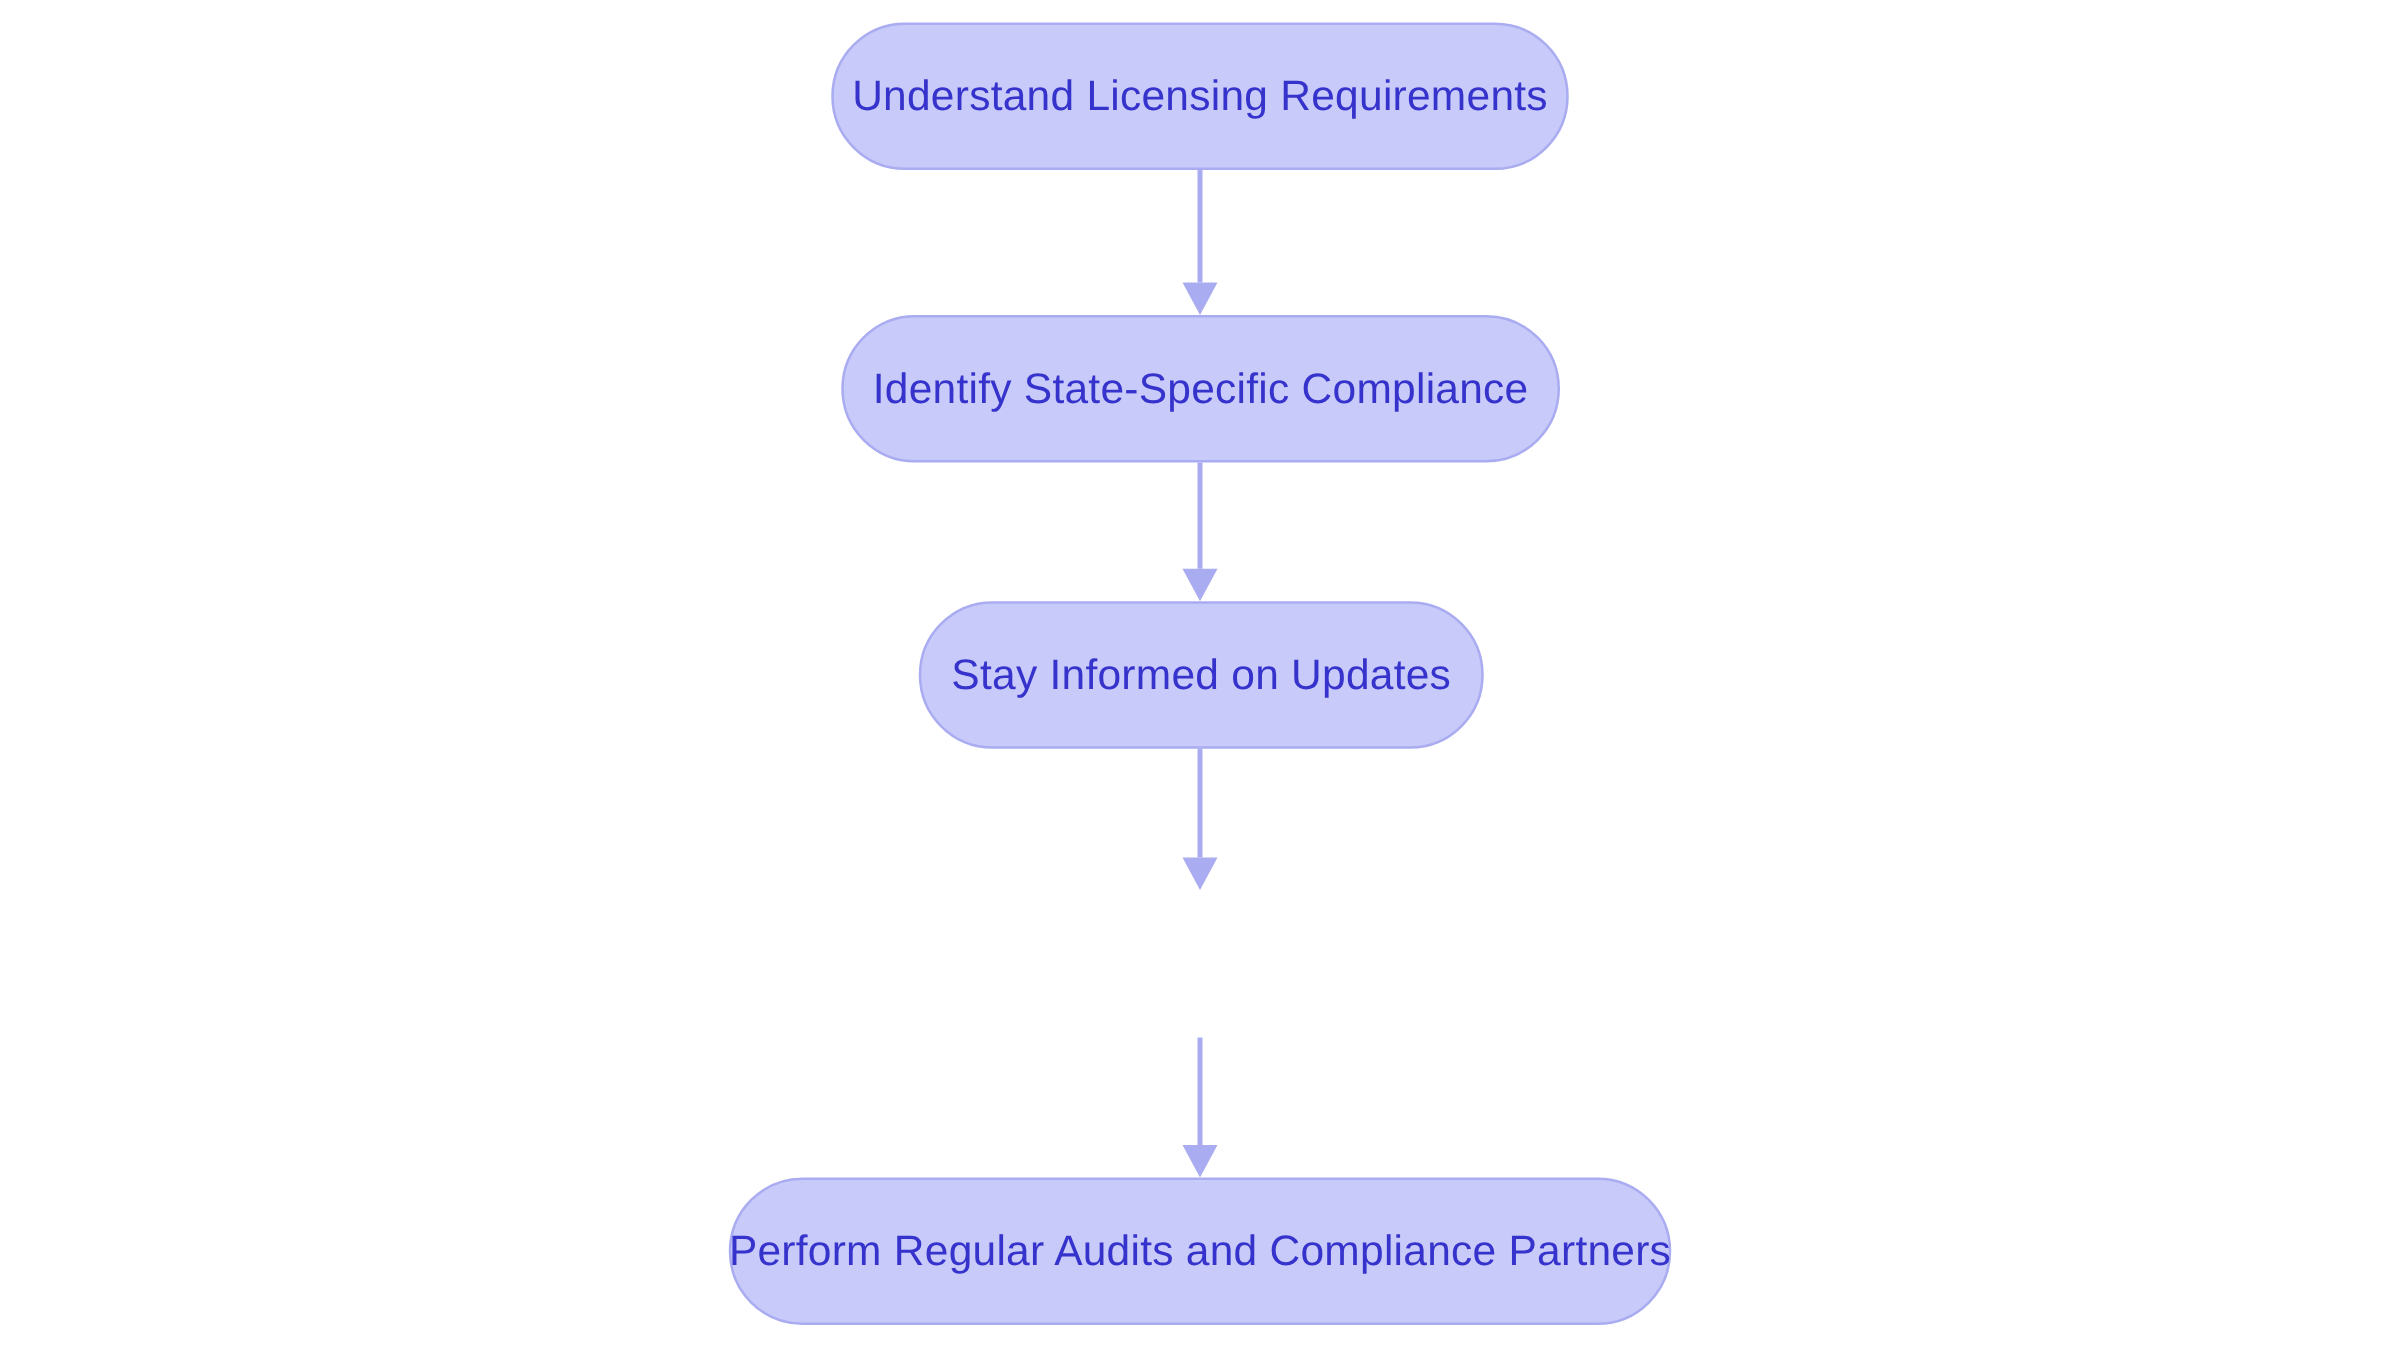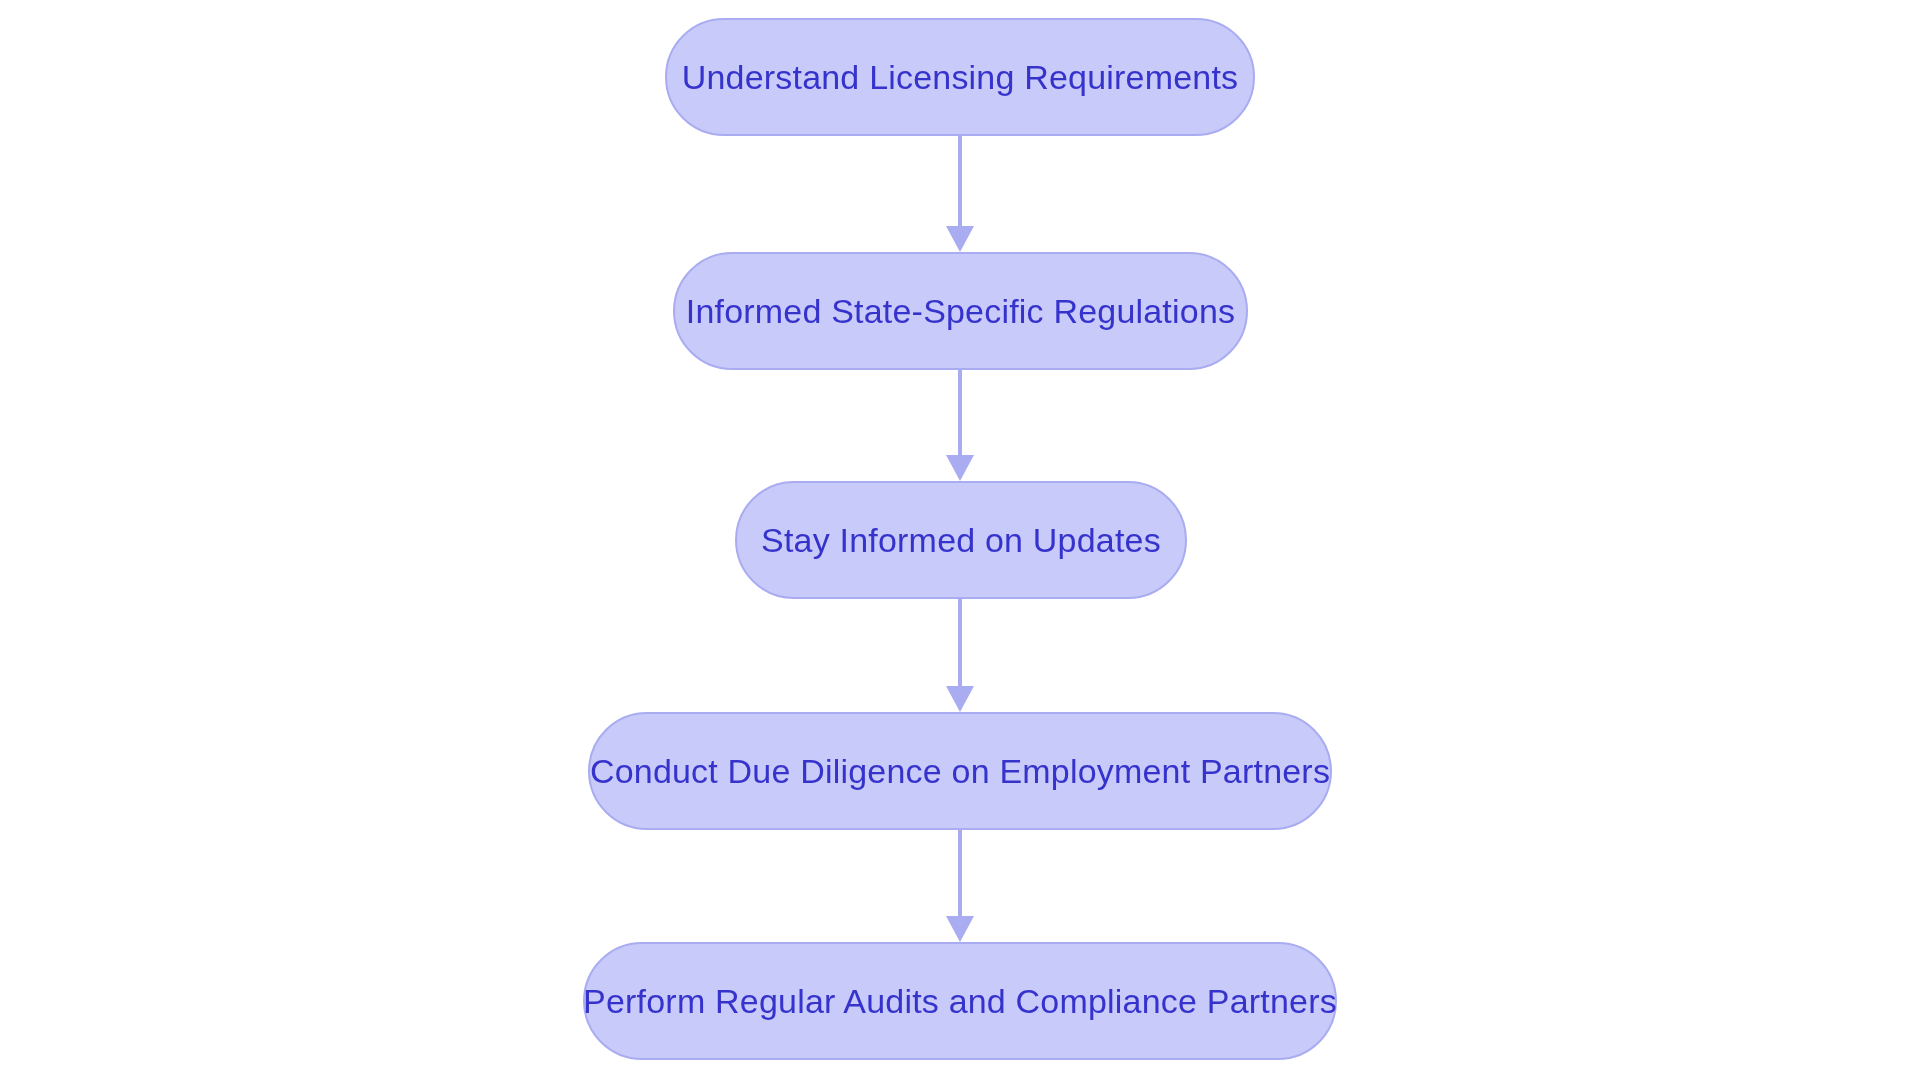--- a/index.html
+++ b/index.html
@@ -98,40 +98,37 @@
   <div class="flow-node" id="node-0">
     <span class="node-label">Understand Licensing Requirements</span>
   </div>
 
   <div class="connector" id="conn-0">
     <div class="conn-line"></div>
     <div class="conn-head"></div>
   </div>
 
   <div class="flow-node" id="node-1">
-    <span class="node-label">Informed State-Specific Regulations</span>
+    <span class="node-label">Identify State-Specific Compliance</span>
   </div>
 
   <div class="connector" id="conn-1">
     <div class="conn-line"></div>
     <div class="conn-head"></div>
   </div>
 
   <div class="flow-node" id="node-2">
     <span class="node-label">Stay Informed on Updates</span>
   </div>
 
   <div class="connector" id="conn-2">
     <div class="conn-line"></div>
     <div class="conn-head"></div>
   </div>
 
-  <div class="flow-node" id="node-3">
-    <span class="node-label">Conduct Due Diligence on Employment Partners</span>
-  </div>
 
   <div class="connector" id="conn-3">
     <div class="conn-line"></div>
     <div class="conn-head"></div>
   </div>
 
   <div class="flow-node" id="node-4">
     <span class="node-label">Perform Regular Audits and Compliance Partners</span>
   </div>
 

